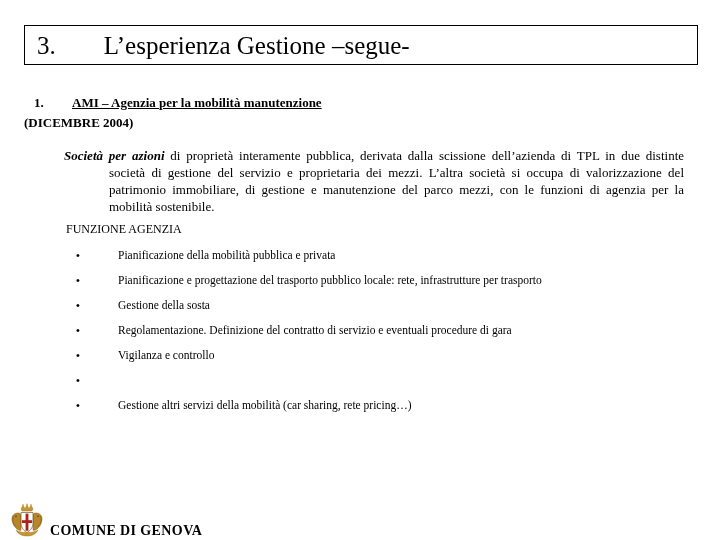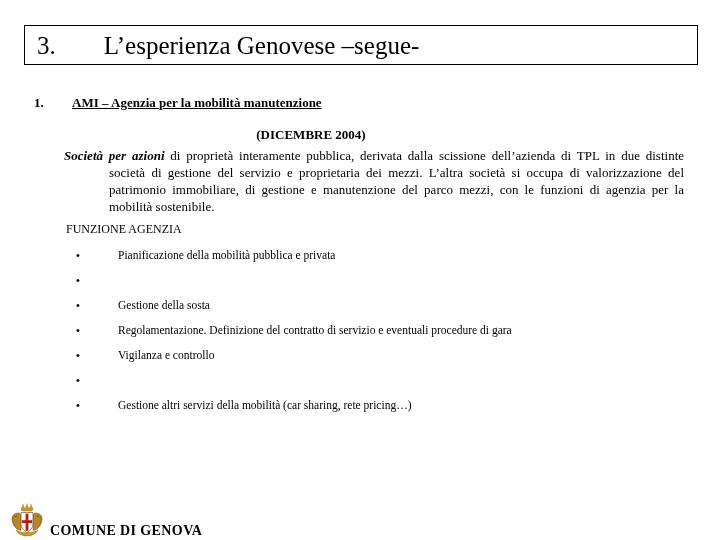--- a/index.html
+++ b/index.html
@@ -64,24 +64,23 @@
     padding-left: 10px;
     white-space: pre;
   }
   #section-title {
     font-size: 13px;
     font-weight: bold;
     text-decoration: underline;
     white-space: pre;
   }
   #section-line2 {
-    text-align: center;
-    font-size: 13px;
-    font-weight: bold;
-    margin-top: 16px;
+    font-size: 13px;
+    font-weight: bold;
+    margin-top: 4px;
     padding-right: 100px;
     white-space: pre;
   }
 
   
   #body-para {
     position: absolute;
     left: 64px;
     top: 147px;
     width: 620px;
@@ -163,21 +162,21 @@
     margin-top: 33px;
   }
 </style>
 </head>
 <body>
 
 <div id="slide">
 
   <div id="title-box">
     <span id="title-number">3.</span>
-    <span id="title-text">L’esperienza Genovese –segue-</span>
+    <span id="title-text">L’esperienza Gestione –segue-</span>
   </div>
 
   <div id="section-head">
     <div id="section-line1">
       <span id="section-number">1.</span>
       <span id="section-title">AMI – Agenzia per la mobilità manutenzione</span>
     </div>
     <div id="section-line2">(DICEMBRE 2004)</div>
   </div>
 
@@ -189,20 +188,21 @@
 
   <div id="bullet-list">
 
     <div class="bullet-row">
       <span class="bullet-mark">•</span>
       <span class="bullet-text">Pianificazione della mobilità pubblica e privata</span>
     </div>
 
     <div class="bullet-row">
       <span class="bullet-mark">•</span>
+      <span class="bullet-text">Pianificazione e progettazione del trasporto pubblico locale: rete, infrastrutture per trasporto</span>
     </div>
 
     <div class="bullet-row">
       <span class="bullet-mark">•</span>
       <span class="bullet-text">Gestione della sosta</span>
     </div>
 
     <div class="bullet-row">
       <span class="bullet-mark">•</span>
       <span class="bullet-text">Regolamentazione. Definizione del contratto di servizio e eventuali procedure di gara</span>

